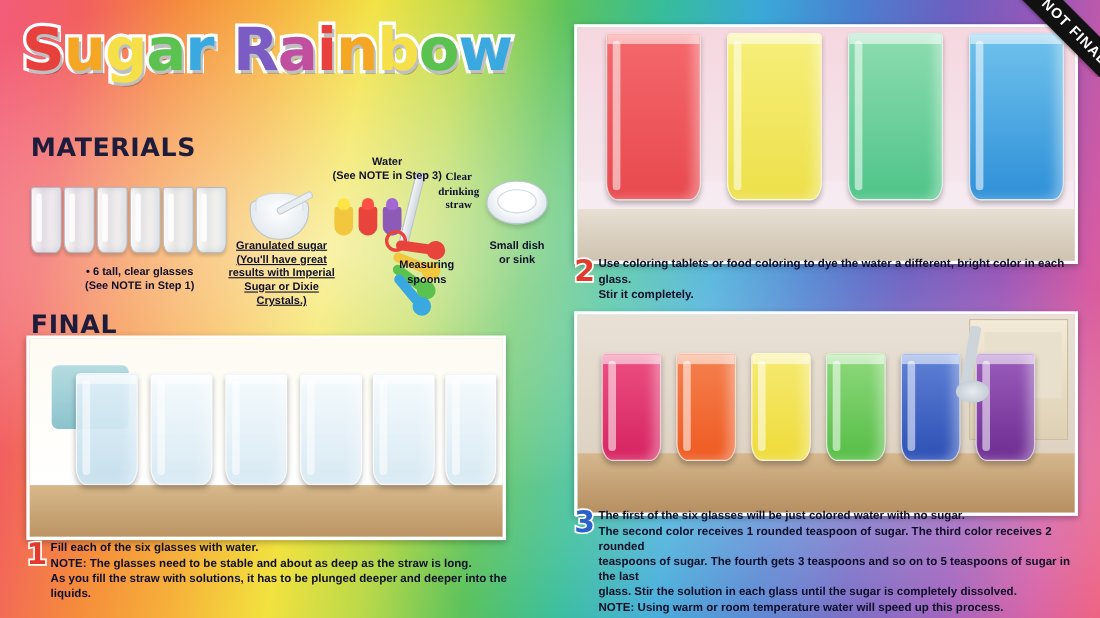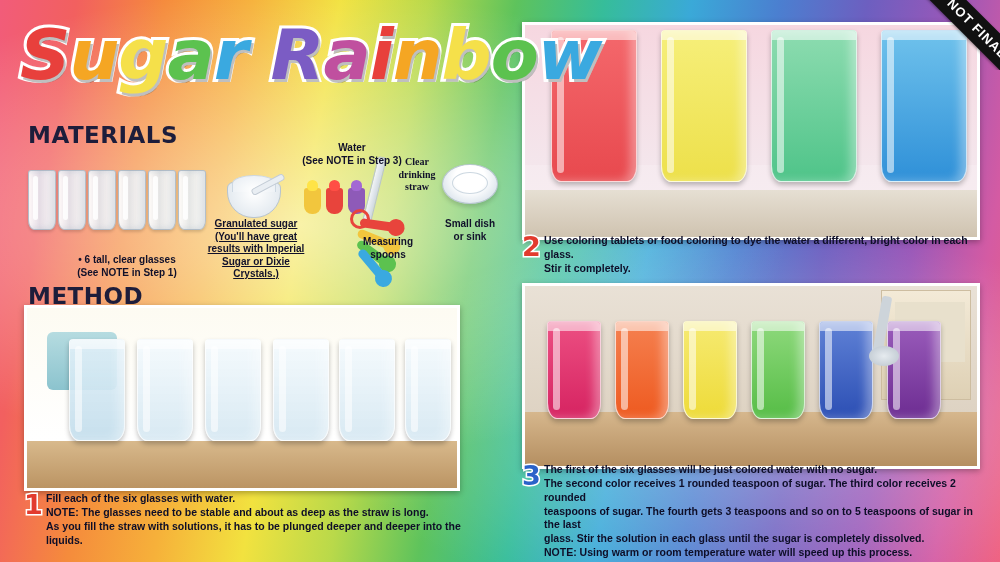--- a/index.html
+++ b/index.html
@@ -35,21 +35,21 @@
     transform:rotate(45deg);top:16px;left:22px;
     box-shadow:0 1px 3px rgba(0,0,0,.4);
   }
 
   
   .title{
     position:absolute;left:20px;top:14px;width:470px;height:80px;z-index:20;
   }
   .title .word{
     font-family:"DejaVu Sans", sans-serif;
-    font-weight:bold;font-style:italic;font-size:70px;
+    font-weight:bold;font-size:54px;
     letter-spacing:-1px;
     display:inline-block;
   }
   .title .letter{
     display:inline-block;
     -webkit-text-stroke:6px #ffffff;
     paint-order:stroke fill;
     text-shadow:2px 3px 0 rgba(0,0,0,.25);
   }
   .title-row{white-space:nowrap;}
@@ -183,21 +183,21 @@
 
   <div class="corner-ribbon">
     <div class="band">NOT FINAL</div>
   </div>
 
   <div class="title">
     <div class="title-row" id="title-row"><span class="word"><span class="letter" style="color: rgb(232, 64, 60);">S</span><span class="letter" style="color: rgb(245, 166, 35);">u</span><span class="letter" style="color: rgb(245, 224, 74);">g</span><span class="letter" style="color: rgb(92, 194, 79);">a</span><span class="letter" style="color: rgb(58, 169, 224);">r</span></span><span class="word">&nbsp;</span><span class="word"><span class="letter" style="color: rgb(123, 92, 196);">R</span><span class="letter" style="color: rgb(192, 80, 159);">a</span><span class="letter" style="color: rgb(232, 64, 60);">i</span><span class="letter" style="color: rgb(245, 166, 35);">n</span><span class="letter" style="color: rgb(245, 224, 74);">b</span><span class="letter" style="color: rgb(92, 194, 79);">o</span><span class="letter" style="color: rgb(58, 169, 224);">w</span></span></div>
   </div>
 
   <div class="section-head" id="materials-head">MATERIALS</div>
-  <div class="section-head" id="method-head">METHOD</div>
+  <div class="section-head" id="method-head">FINAL</div>
 
   <div class="materials">
     <div class="glass-mini" style="left:6px;"></div>
     <div class="glass-mini" style="left:36px;"></div>
     <div class="glass-mini" style="left:66px;"></div>
     <div class="glass-mini" style="left:96px;"></div>
     <div class="glass-mini" style="left:126px;"></div>
     <div class="glass-mini" style="left:156px;"></div>
 
     <div class="sugar-bowl"></div>
@@ -212,21 +212,21 @@
     <div class="dish"></div>
 
     <div class="meas-spoons">
       <div class="ms" style="background:#e8443c;top:6px;left:8px;transform:rotate(8deg);"></div>
       <div class="ms" style="background:#f2c63d;top:16px;left:6px;transform:rotate(22deg);"></div>
       <div class="ms" style="background:#5cc24f;top:26px;left:6px;transform:rotate(36deg);"></div>
       <div class="ms" style="background:#3aa9e0;top:34px;left:8px;transform:rotate(50deg);"></div>
       <div class="ms-ring"></div>
     </div>
 
-    <div class="cap-label" style="left:40px;top:108px;width:130px;text-align:center;">• 6 tall, clear glasses<br>(See NOTE in Step 1)</div>
+    <div class="cap-label" style="left:40px;top:96px;width:130px;text-align:center;">• 6 tall, clear glasses<br>(See NOTE in Step 1)</div>
     <div class="cap-label" style="left:182px;top:72px;width:104px;text-decoration:underline;">Granulated sugar<br>(You'll have great<br>results with Imperial<br>Sugar or Dixie<br>Crystals.)</div>
     <div class="cap-label" style="left:272px;top:-4px;width:116px;">Water<br>(See NOTE in Step 3)</div>
     <div class="cap-label" style="left:364px;top:10px;width:62px;font-family:Liberation Serif, serif;">Clear<br>drinking<br>straw</div>
     <div class="cap-label" style="left:412px;top:72px;width:72px;">Small dish<br>or sink</div>
     <div class="cap-label" style="left:326px;top:90px;width:80px;">Measuring<br>spoons</div>
   </div>
 
   <div class="panel" id="photo1">
     <div class="wall" style="background:linear-gradient(#f6d7e0,#f4e6ec);"></div>
     <div class="counter light" style="height:22%;"></div>

